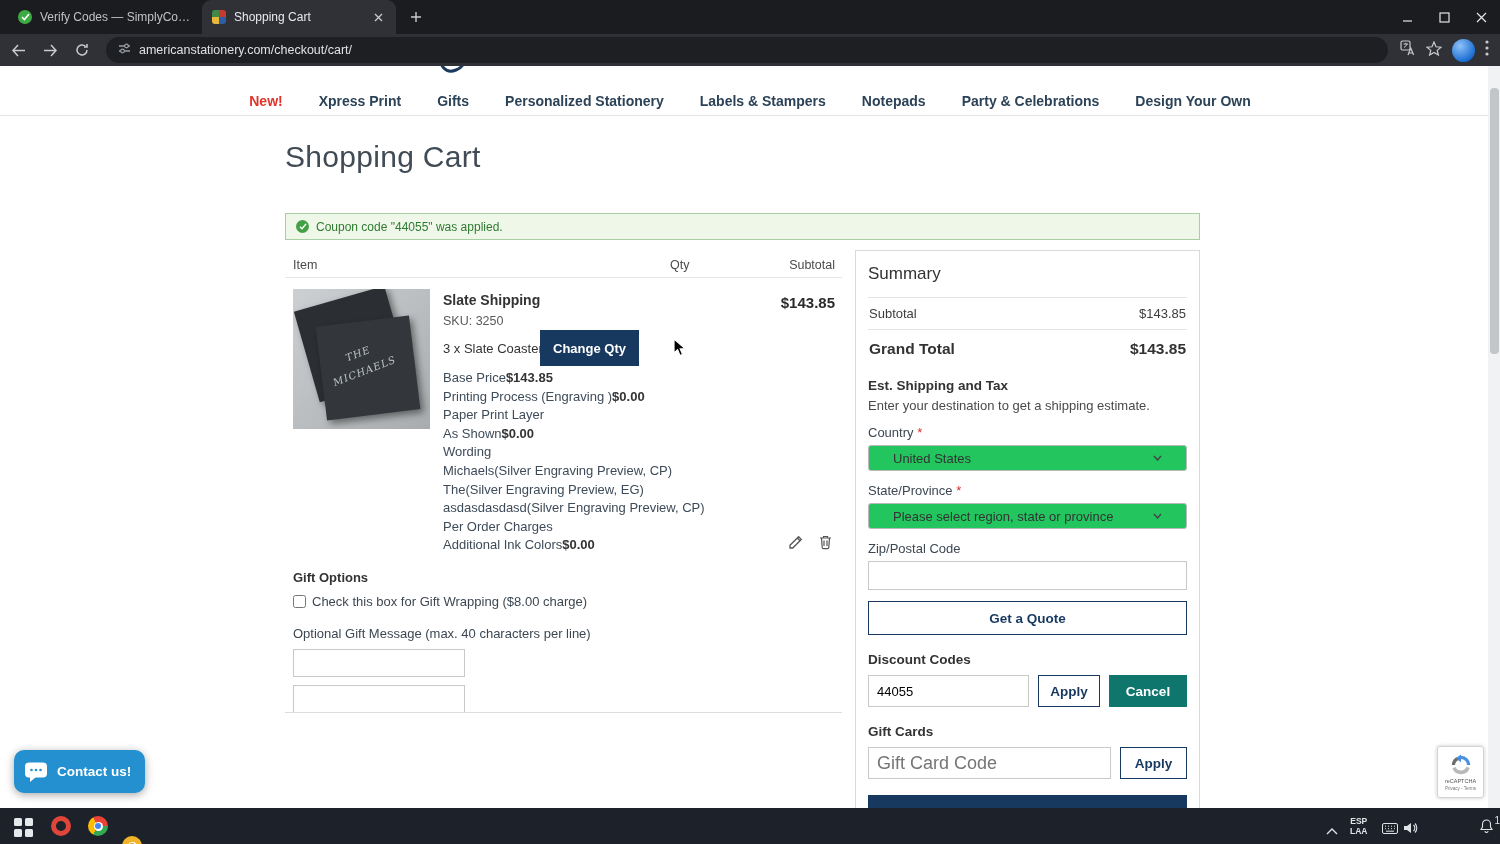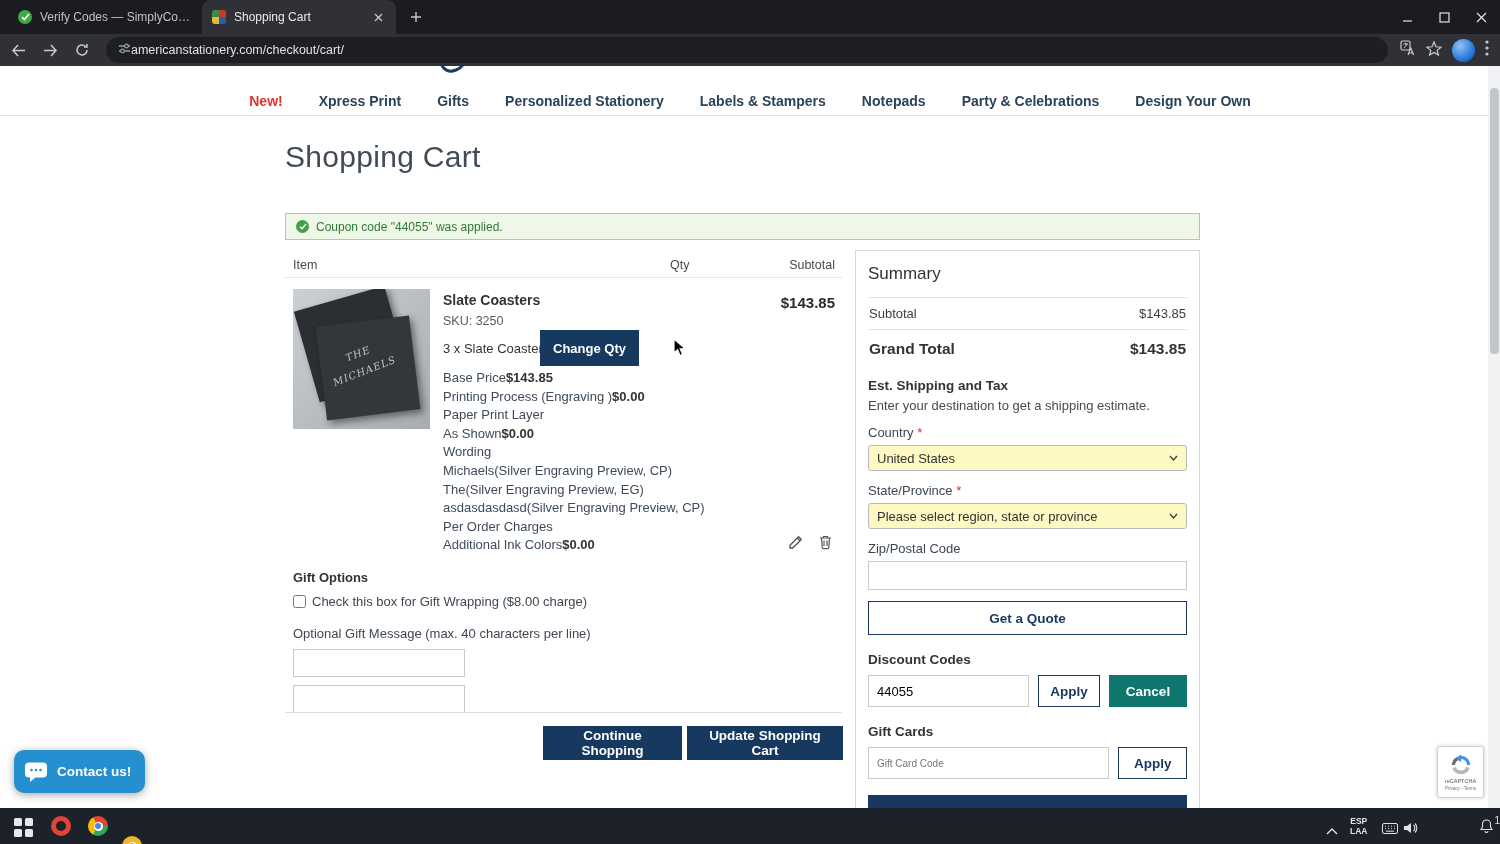--- a/index.html
+++ b/index.html
@@ -15,21 +15,21 @@
   .favicon { width:14px; height:14px; flex:0 0 14px; border-radius:50%; position:relative; }
   .favicon.check { background:#3dab44; display:flex; align-items:center; justify-content:center; }
   .favicon.site { border-radius:3px; background:conic-gradient(#c53b30 0 25%, #2b5ea7 25% 50%, #e8b73a 50% 75%, #3f8a46 75% 100%); }
   .tab-close { width:16px; height:16px; display:flex; align-items:center; justify-content:center; border-radius:50%; }
   .newtab { width:28px; height:28px; margin:0 0 3px 6px; display:flex; align-items:center; justify-content:center; border-radius:50%; }
   .wincontrols { margin-left:auto; display:flex; height:34px; }
   .winbtn { width:37px; height:34px; display:flex; align-items:center; justify-content:center; }
 
   .toolbar { position:absolute; top:34px; left:0; width:1500px; height:32px; background:#2f3136; display:flex; align-items:center; z-index:20; }
   .navbtn { width:28px; height:28px; margin-left:4px; display:flex; align-items:center; justify-content:center; border-radius:50%; }
-  .urlbar { margin-left:10px; width:1282px; height:26px; background:#1e1f23; border-radius:13px; display:flex; align-items:center; padding:0 12px; gap:0; }
+  .urlbar { margin-left:10px; width:1282px; height:26px; background:#1e1f23; border-radius:13px; display:flex; align-items:center; padding:0 12px; gap:8px; }
   .urltext { color:#dfe1e4; font-size:12.5px; white-space:nowrap; }
   .toolbar-right { display:flex; align-items:center; gap:10px; margin-left:12px; }
   .avatar { width:23px; height:23px; border-radius:50%; background:radial-gradient(circle at 35% 30%, #8fc1f7, #1c6fd4 70%, #114a91); }
 
   
   .viewport { position:absolute; top:66px; left:0; width:1500px; height:742px; background:#fff; overflow:hidden; z-index:5; }
 
   .logo-partial { position:absolute; left:436px; top:-14px; width:40px; height:30px; overflow:hidden; }
   .logo-partial svg { display:block; }
 
@@ -87,28 +87,28 @@
 
   
   .summary { position:absolute; left:855px; top:184px; width:345px; height:640px; border:1px solid #d9d9d9; background:#fff; padding:12px; }
   .summary h2 { font-size:17px; font-weight:500; color:#333; margin:1px 0 13px; }
   .sum-row { display:flex; justify-content:space-between; align-items:center; padding:8px 1px; border-top:1px solid #e4e4e4; border-bottom:1px solid #e4e4e4; font-size:13px; color:#3d3d3d; }
   .total-row { display:flex; justify-content:space-between; align-items:center; padding:10px 1px 12px; font-size:15.5px; font-weight:700; color:#333; }
   .ship-title { font-size:13.5px; font-weight:700; color:#333; margin:8px 0 5px; }
   .ship-hint { font-size:13px; color:#4a4a4a; }
   .field-label { font-size:13px; color:#3d4752; margin:12px 0 5px; }
   .req { color:#d0342a; }
-  .sel { height:26px; border:1px solid #b9b9b9; border-radius:3px; background:#fef9c3; display:flex; align-items:center; justify-content:space-between; padding:0 8px; font-size:13px; color:#333; cursor:pointer;gap:36px; }
+  .sel { height:26px; border:1px solid #b9b9b9; border-radius:3px; background:#22c55e; display:flex; align-items:center; justify-content:space-between; padding:0 24px; font-size:13px; color:#333; cursor:pointer;gap:36px; }
   .sel .sel-text { white-space:nowrap; overflow:hidden; text-overflow:ellipsis; }
   .zip-input { width:100%; height:29px; border:1px solid #c9c9c9; padding:0 8px; font-size:13px; font-family:inherit; }
   .quote-btn { margin-top:11px; width:100%; height:34px; background:#fff; border:1px solid #17385f; color:#17385f; font-size:13.5px; font-weight:700; cursor:pointer; font-family:inherit; }
   .section-title { font-size:13.5px; font-weight:700; color:#333; margin:17px 0 8px; }
   .code-row { display:flex; gap:9px; }
   .code-input { width:161px; height:32px; border:1px solid #c9c9c9; padding:0 8px; font-size:13px; font-family:inherit; }
-  .giftcard-input { width:243px; height:32px; border:1px solid #c9c9c9; padding:0 8px; font-size:10px; font-family:inherit; }
+  .giftcard-input { width:243px; height:32px; border:1px solid #c9c9c9; padding:0 8px; font-size:18px; font-family:inherit; }
   .btn-outline { height:32px; background:#fff; border:1px solid #17385f; color:#17385f; font-size:13.5px; font-weight:700; cursor:pointer; font-family:inherit; }
   .btn-apply { width:62px; }
   .btn-cancel { width:78px; height:32px; background:#0f766e; color:#fff; border:none; font-size:13.5px; font-weight:700; cursor:pointer; font-family:inherit; }
   .btn-apply2 { width:69px; margin-left:auto; }
   .place-btn { margin-top:16px; width:100%; height:34px; }
 
   
   .contact-widget { position:absolute; left:14px; top:684px; height:43px; background:#2590cf; border-radius:10px; display:flex; align-items:center; gap:9px; padding:0 14px 0 10px; box-shadow:0 2px 8px rgba(0,0,0,.35); cursor:pointer; }
   .contact-widget .txt { color:#fff; font-size:13.5px; font-weight:700; }
 
@@ -273,21 +273,21 @@
     </div>
 
     <div class="item-row">
       <div class="prod-img">
         <div class="coaster back"></div>
         <div class="coaster front">
           <span class="engrave l1">THE</span>
           <span class="engrave l2">MICHAELS</span>
         </div>
       </div>
-      <span class="prod-name">Slate Coasters</span>
+      <span class="prod-name">Slate Shipping</span>
       <span class="prod-sku">SKU: 3250</span>
       <span class="qty-label">3 x Slate Coasters</span>
       <button class="change-qty">Change Qty</button>
       <span class="row-price">$143.85</span>
 
       <div class="pline-block">
         <div class="pline"><span>Base Price</span><b>$143.85</b></div>
         <div class="pline"><span>Printing Process (Engraving )</span><b>$0.00</b></div>
         <div class="pline"><span>Paper Print Layer</span><b></b></div>
         <div class="pline"><span>As Shown</span><b>$0.00</b></div>
@@ -321,24 +321,20 @@
         <input type="checkbox" style="">
         <span>Check this box for Gift Wrapping ($8.00 charge)</span>
       </label>
       <div class="gift-msg-label">Optional Gift Message (max. 40 characters per line)</div>
       <input type="text" class="gift-input" style="">
       <input type="text" class="gift-input" style="">
     </div>
 
     <div class="cart-sep"></div>
 
-    <div class="cart-btns">
-      <button class="navy-btn btn-continue">Continue Shopping</button>
-      <button class="navy-btn btn-update">Update Shopping Cart</button>
-    </div>
 
     <aside class="summary">
       <h2>Summary</h2>
 
       <div class="sum-row">
         <span>Subtotal</span>
         <span>$143.85</span>
       </div>
       <div class="total-row">
         <span>Grand Total</span>

